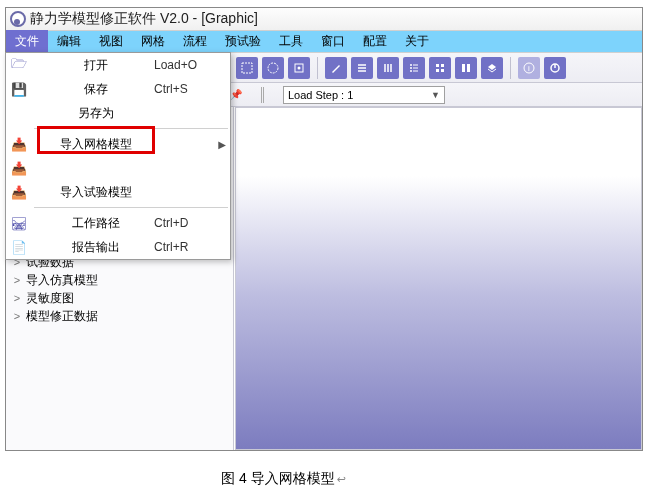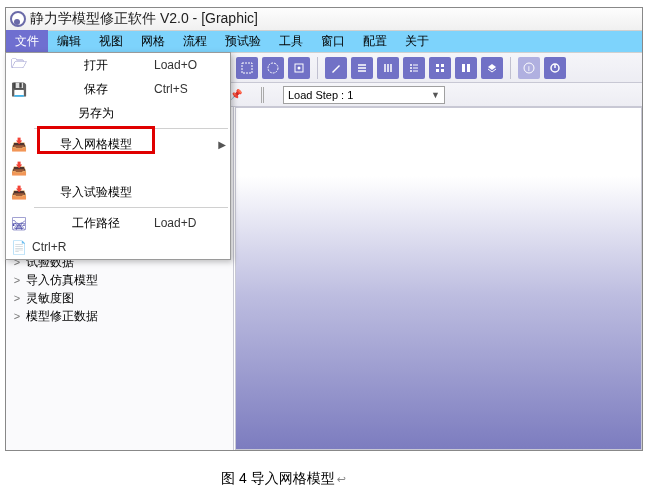--- a/index.html
+++ b/index.html
@@ -204,25 +204,26 @@
   <div class="dd-item">
     <span class="dd-icon">📥</span>
     <span class="dd-label">导入试验模型</span>
     <span class="dd-accel"></span>
     <span class="dd-arrow"></span>
   </div>
   <div class="dd-sep"></div>
   <div class="dd-item">
     <span class="dd-icon">🛤</span>
     <span class="dd-label">工作路径</span>
-    <span class="dd-accel">Load+D</span>
+    <span class="dd-accel">Ctrl+D</span>
     <span class="dd-arrow"></span>
   </div>
   <div class="dd-item">
     <span class="dd-icon">📄</span>
+    <span class="dd-label">报告输出</span>
     <span class="dd-accel">Ctrl+R</span>
     <span class="dd-arrow"></span>
   </div>
 </div>
 
 <div class="highlight-box" style="left:37px; top:126px; width:118px; height:28px;"></div>
 
 <div class="caption">
   <span>图 4 导入网格模型</span><span class="ret">↩</span>
 </div>

